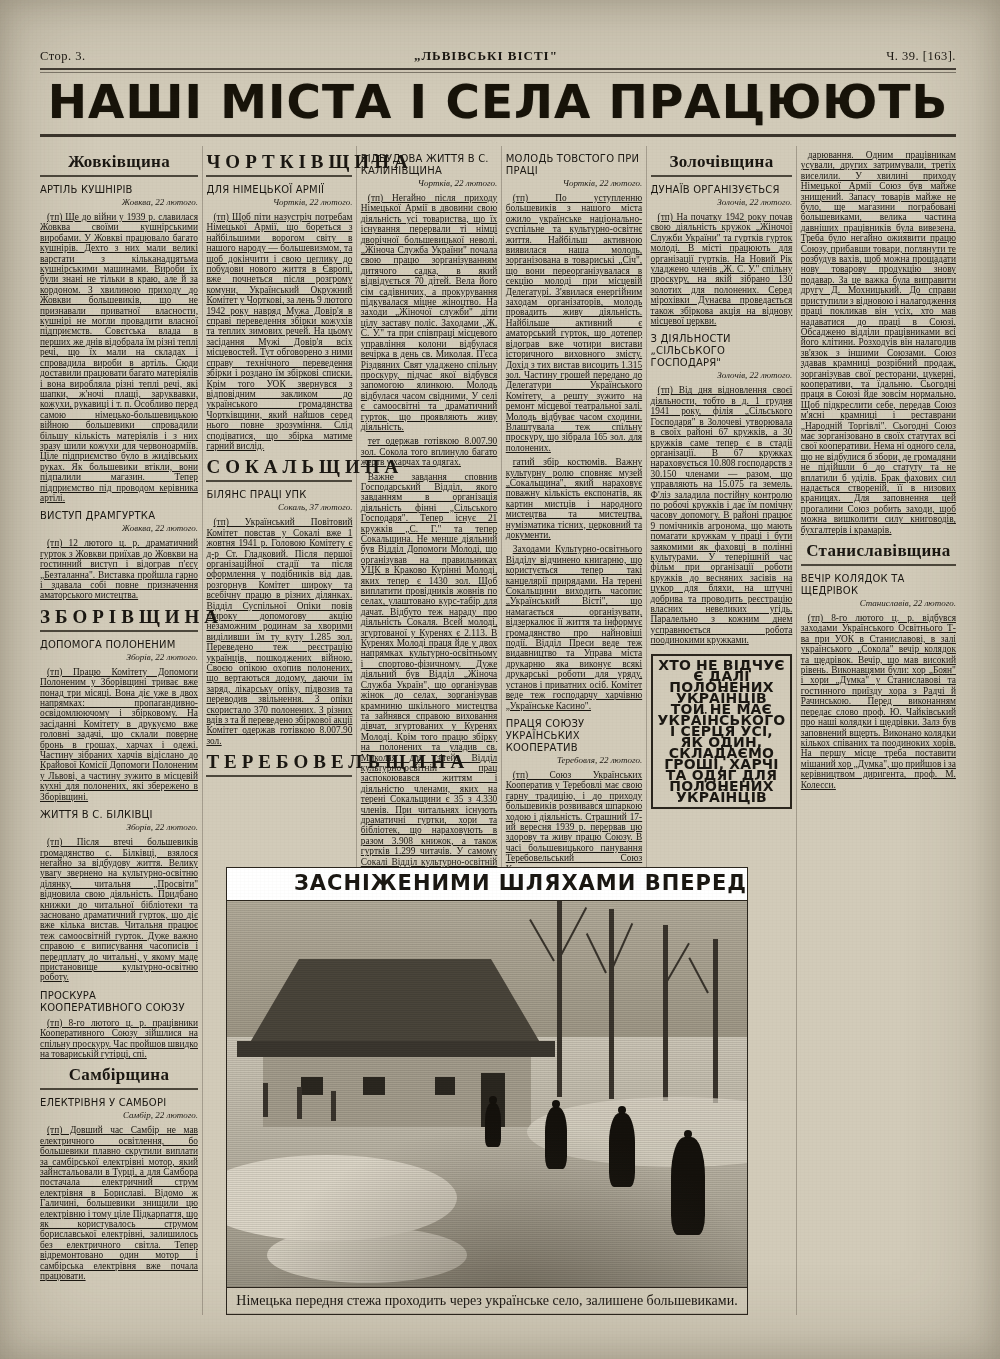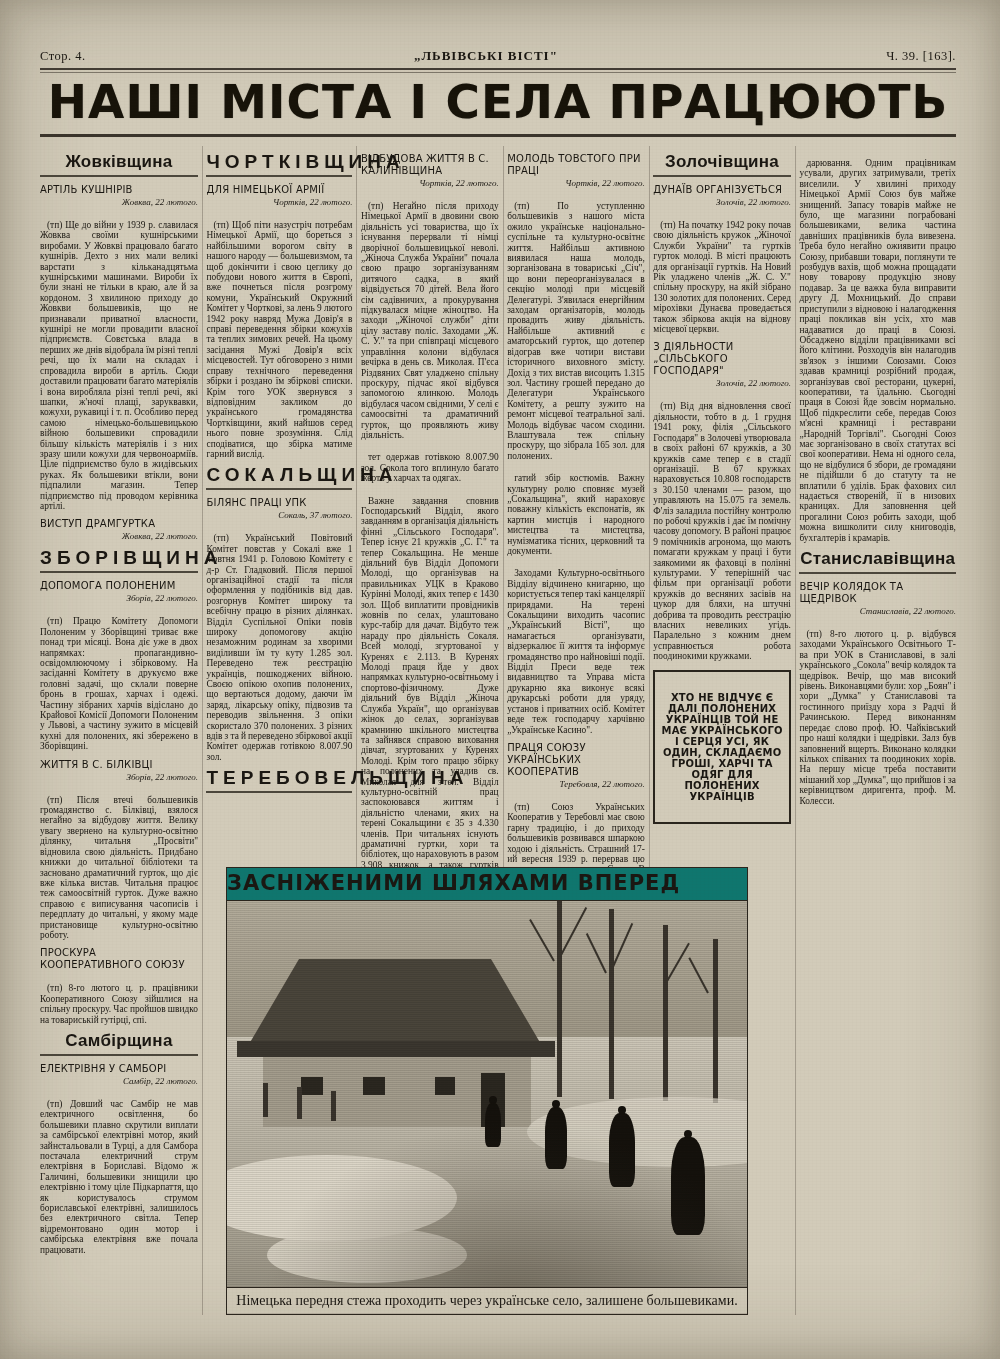--- a/index.html
+++ b/index.html
@@ -75,21 +75,21 @@
   .c5{width:146px;}
   .c6{width:166px;}
   .gutter{width:9px;position:relative;}
   .gutter:before{
     content:"";position:absolute;left:4px;top:0;bottom:0;width:1px;
     background:#3a3328;opacity:.30;
   }
 
   
   .rgn{
-    font-family:Liberation Sans, sans-serif;
+    font-family:Liberation Serif, serif;
     font-weight:bold;
     text-align:center;
     font-size:17px;
     letter-spacing:.3px;
     margin:6px 0 3px;
     line-height:20px;
   }
   .rgn.wide{
     font-size:19px;letter-spacing:5px;
   }
@@ -107,60 +107,61 @@
     text-transform:uppercase;
   }
   .dat{
     text-align:right;
     font-style:italic;
     font-size:9px;
     margin:0 0 3px;
     line-height:11px;
   }
   p.b{
-    margin:12px 0 2px;
+    margin:4px 0 2px;
     font-size:9.4px;
     line-height:10.4px;
     text-align:justify;
     text-indent:7px;
     hyphens:auto;
     -webkit-hyphens:auto;
     word-spacing:-0.3px;
+    text-decoration:underline;
   }
 
   
   .notice{
     border:2px solid #2a251d;
-    padding:20px 5px;
+    padding:4px 5px;
     margin:8px 0 12px;
     font-family:"DejaVu Sans", sans-serif;
     font-weight:bold;
-    font-size:10px;
+    font-size:14px;
     line-height:11px;
     text-align:center;
     letter-spacing:.2px;
   }
 
   
   .photo-wrap{
     position:absolute;
     left:226px;top:867px;width:520px;height:446px;
     border:1px solid #2a251d;
     background:#b9b2a2;
     overflow:hidden;
   }
   .photo-title{
     font-family:"DejaVu Sans", sans-serif;
     font-weight:bold;
     font-size:21px;
-    text-align:left;
+    text-align:right;
     letter-spacing:1px;
     line-height:30px;
     height:32px;
-    background:#0f766e;
+    background:#ffffff;
     border-bottom:1px solid #2a251d;
   }
   .photo{
     position:relative;
     height:386px;
     background:linear-gradient(#8e8button,#000);
     overflow:hidden;
   }
   .photo-cap{
     height:25px;
@@ -212,40 +213,41 @@
       repeating-linear-gradient(0deg, rgba(20,17,12,.22) 0px, rgba(20,17,12,.22) 1px, transparent 1px, transparent 2px);
     mix-blend-mode:multiply;
   }
 </style>
 </head>
 <body>
 
 <div class="page">
 
   <div class="topbar">
-    <span>Стор. 4.</span>
+    <span>Стор. 3.</span>
     <span class="c">„ЛЬВІВСЬКІ ВІСТІ"</span>
     <span>Ч. 39. [163].</span>
   </div>
   <div class="rule"></div>
   <div class="rule2"></div>
 
   <div class="headline">НАШІ МІСТА І СЕЛА ПРАЦЮЮТЬ</div>
   <div class="rule3"></div>
 
   <div class="cols">
 
     <div class="col c1">
       <div class="rgn">Жовківщина</div>
       <div class="rgn-rule"></div>
       <div class="sub">АРТІЛЬ КУШНІРІВ</div>
       <div class="dat">Жовква, 22 лютого.</div>
       <p class="b">(тп) Ще до війни у 1939 р. славилася Жовква своїми кушнірськими виробами. У Жовкві працювало багато кушнірів. Дехто з них мали великі варстати з кільканадцятьма кушнірськими машинами. Вироби їх були знані не тільки в краю, але й за кордоном. З хвилиною приходу до Жовкви большевиків, що не признавали приватної власности, кушнірі не могли провадити власної підприємств. Совєтська влада в перших же днів відобрала їм різні теплі речі, що їх мали на складах і спровадила вироби в артіль. Сюди доставили працювати багато матеріялів і вона виробляла різні теплі речі, які шапки, ж'ночі плащі, заруквавки, кожухи, рукавиці і т. п. Особливо перед самою німецько-большевицькою війною большевики спровадили більшу кількість матеріялів і з них зразу шили кожухи для червоноарміїв. Ціле підприємство було в жидівських руках. Як большевики втікли, вони підпалили магазин. Тепер підприємство під проводом керівника артілі.</p>
       <div class="sub">ВИСТУП ДРАМГУРТКА</div>
       <div class="dat">Жовква, 22 лютого.</div>
+      <p class="b">(тп) 12 лютого ц. р. драматичний гурток з Жовкви приїхав до Жовкви на гостинний виступ і відограв п'єсу „Безталанна". Виставка пройшла гарно і здавала собі повне призначення аматорського мистецтва.</p>
 
       <div class="rgn wide">ЗБОРІВЩИНА</div>
       <div class="rgn-rule"></div>
       <div class="sub">ДОПОМОГА ПОЛОНЕНИМ</div>
       <div class="dat">Зборів, 22 лютого.</div>
       <p class="b">(тп) Працю Комітету Допомоги Полоненим у Зборівщині триває вже понад три місяці. Вона діє уже в двох напрямках: пропагандивно-освідомлюючому і збірковому. На засіданні Комітету в друкуємо вже головні задачі, що склали поверне бронь в грошах, харчах і одежі. Частину зібраних харчів відіслано до Крайової Комісії Допомоги Полоненим у Львові, а частину зужито в місцевій кухні для полонених, які збережено в Зборівщині.</p>
       <div class="sub">ЖИТТЯ В С. БІЛКІВЦІ</div>
       <div class="dat">Зборів, 22 лютого.</div>
       <p class="b">(тп) Після втечі большевиків громадянство с. Білківці, взялося негайно за відбудову життя. Велику увагу звернено на культурно-освітню ділянку, читальня „Просвіти" відновила свою діяльність. Придбано книжки до читальної бібліотеки та засновано драматичний гурток, що діє вже кілька вистав. Читальня працює теж самоосвітній гурток. Дуже важно справою є виписування часописів і передплату до читальні, у якому маде пристановище культурно-освітню роботу.</p>
       <div class="sub">ПРОСКУРА КООПЕРАТИВНОГО СОЮЗУ</div>

